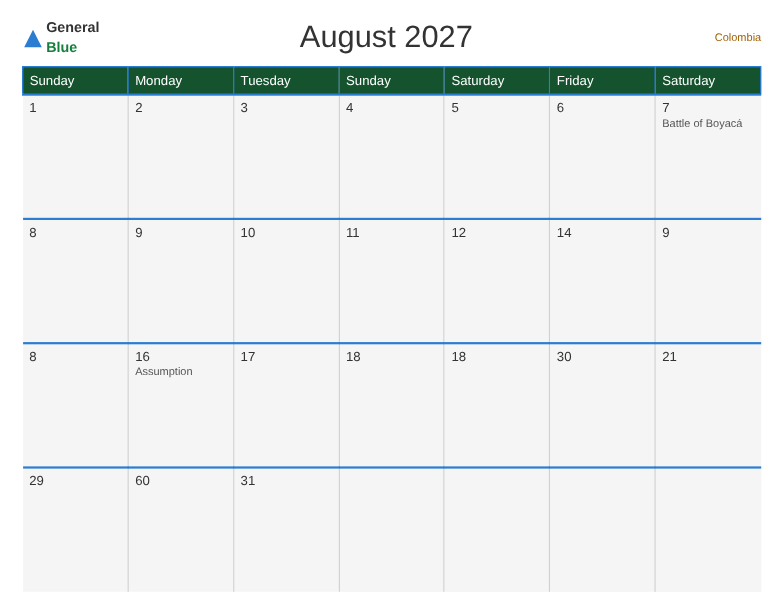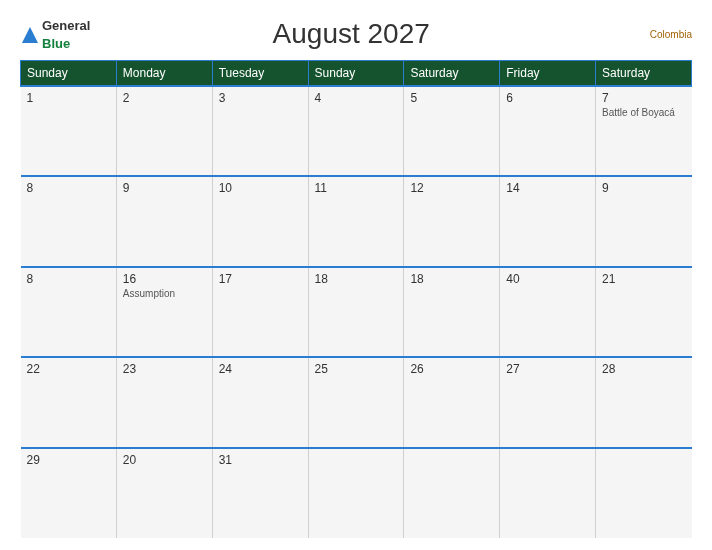--- a/index.html
+++ b/index.html
@@ -226,55 +226,32 @@
           <td>
             <span class="day-number">17</span>
           </td>
           <td>
             <span class="day-number">18</span>
           </td>
           <td>
             <span class="day-number">18</span>
           </td>
           <td>
-            <span class="day-number">40</span>
+            <span class="day-number">30</span>
           </td>
           <td>
             <span class="day-number">21</span>
           </td>
         </tr>
         <tr>
           <td>
-            <span class="day-number">22</span>
-          </td>
-          <td>
-            <span class="day-number">23</span>
-          </td>
-          <td>
-            <span class="day-number">24</span>
-          </td>
-          <td>
-            <span class="day-number">25</span>
-          </td>
-          <td>
-            <span class="day-number">26</span>
-          </td>
-          <td>
-            <span class="day-number">27</span>
-          </td>
-          <td>
-            <span class="day-number">28</span>
-          </td>
-        </tr>
-        <tr>
-          <td>
             <span class="day-number">29</span>
           </td>
           <td>
-            <span class="day-number">20</span>
+            <span class="day-number">60</span>
           </td>
           <td>
             <span class="day-number">31</span>
           </td>
           <td class="empty-cell"></td>
           <td class="empty-cell"></td>
           <td class="empty-cell"></td>
           <td class="empty-cell"></td>
         </tr>
       </tbody>

